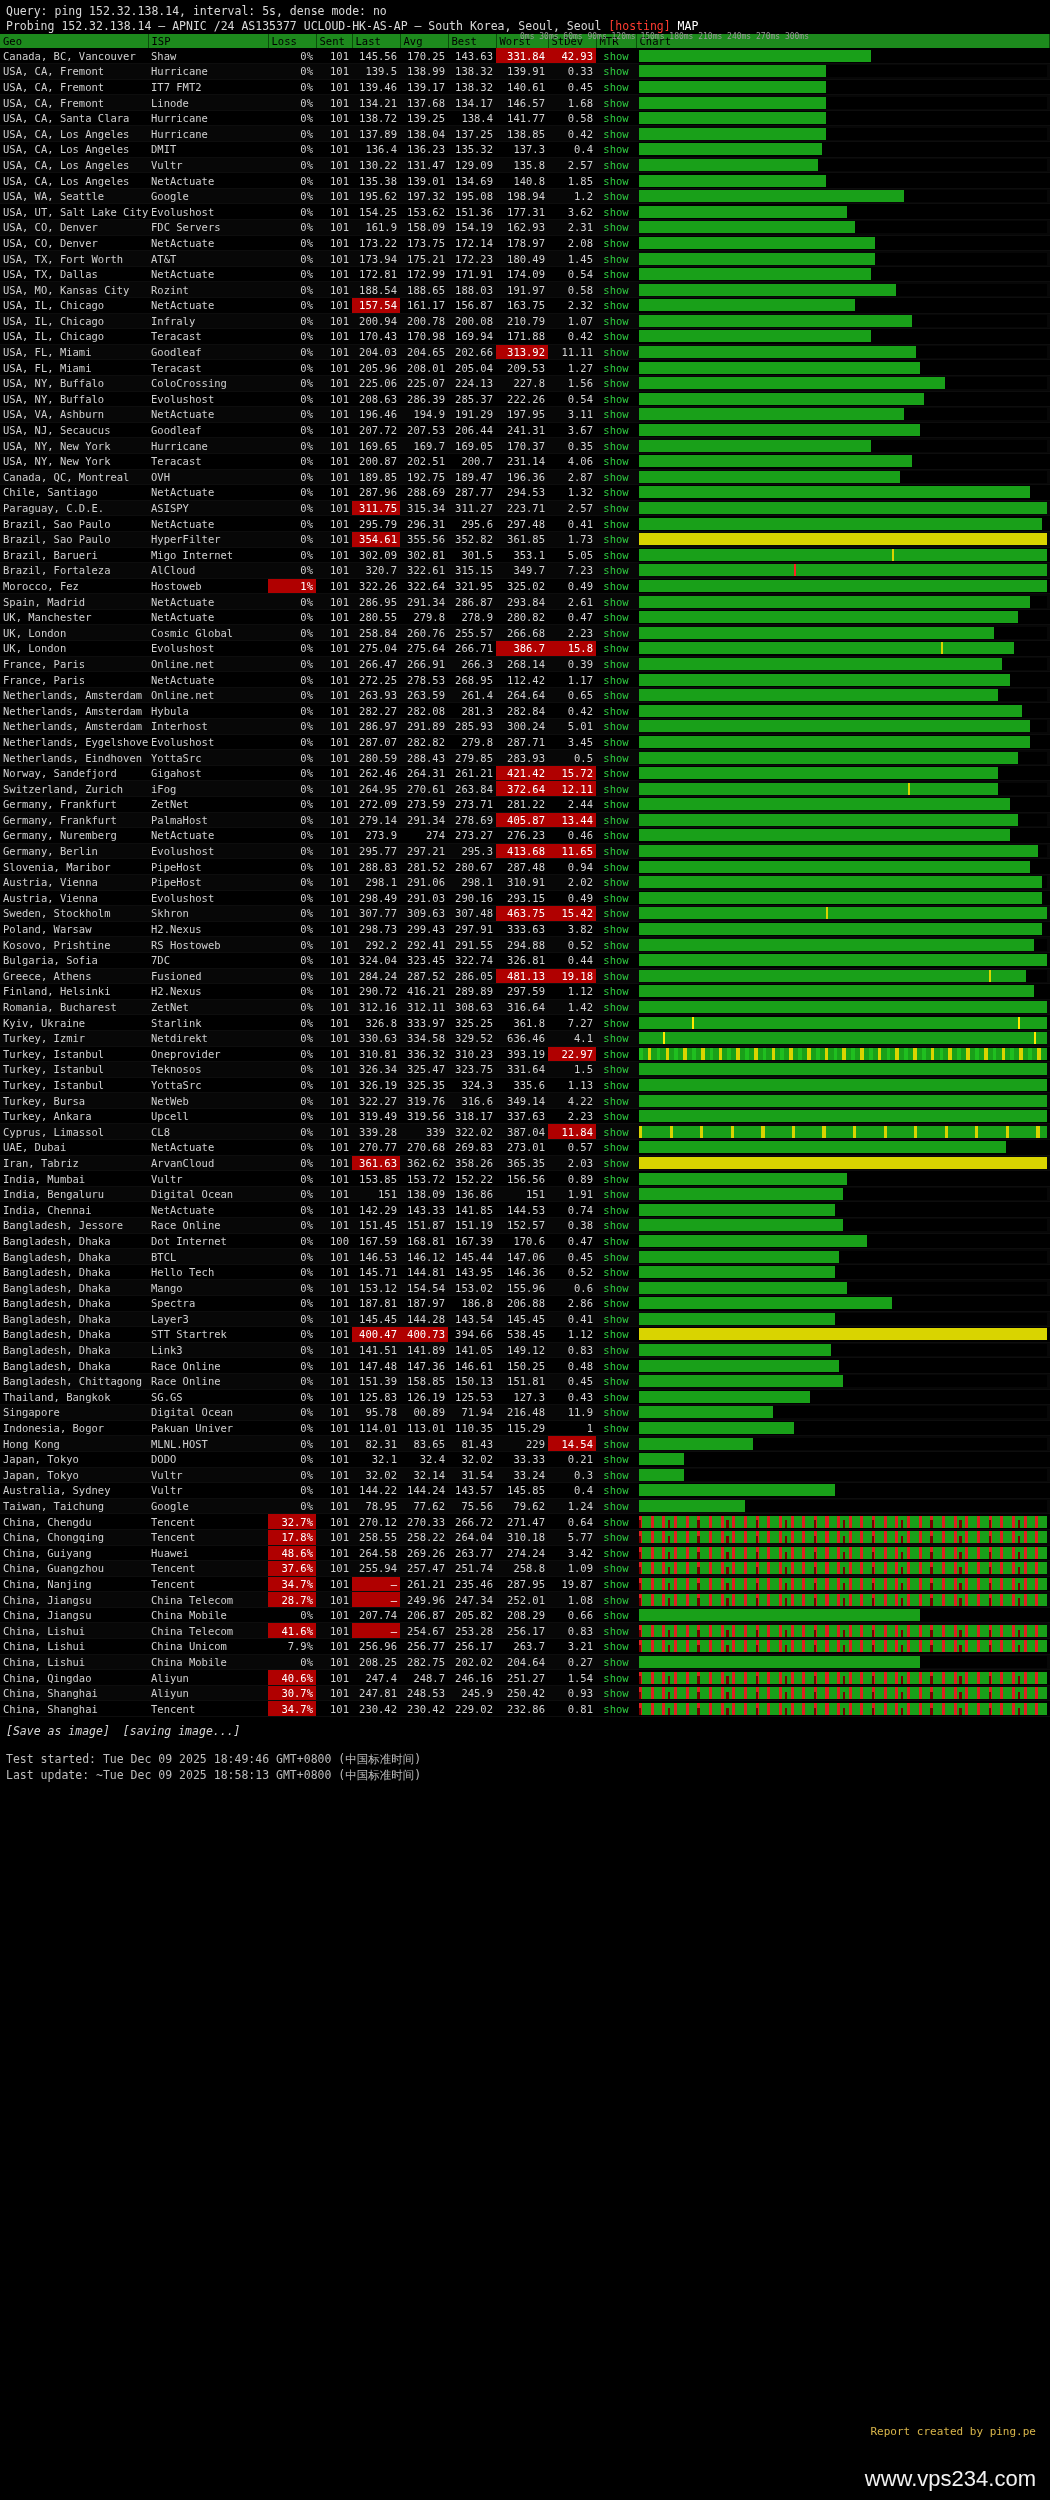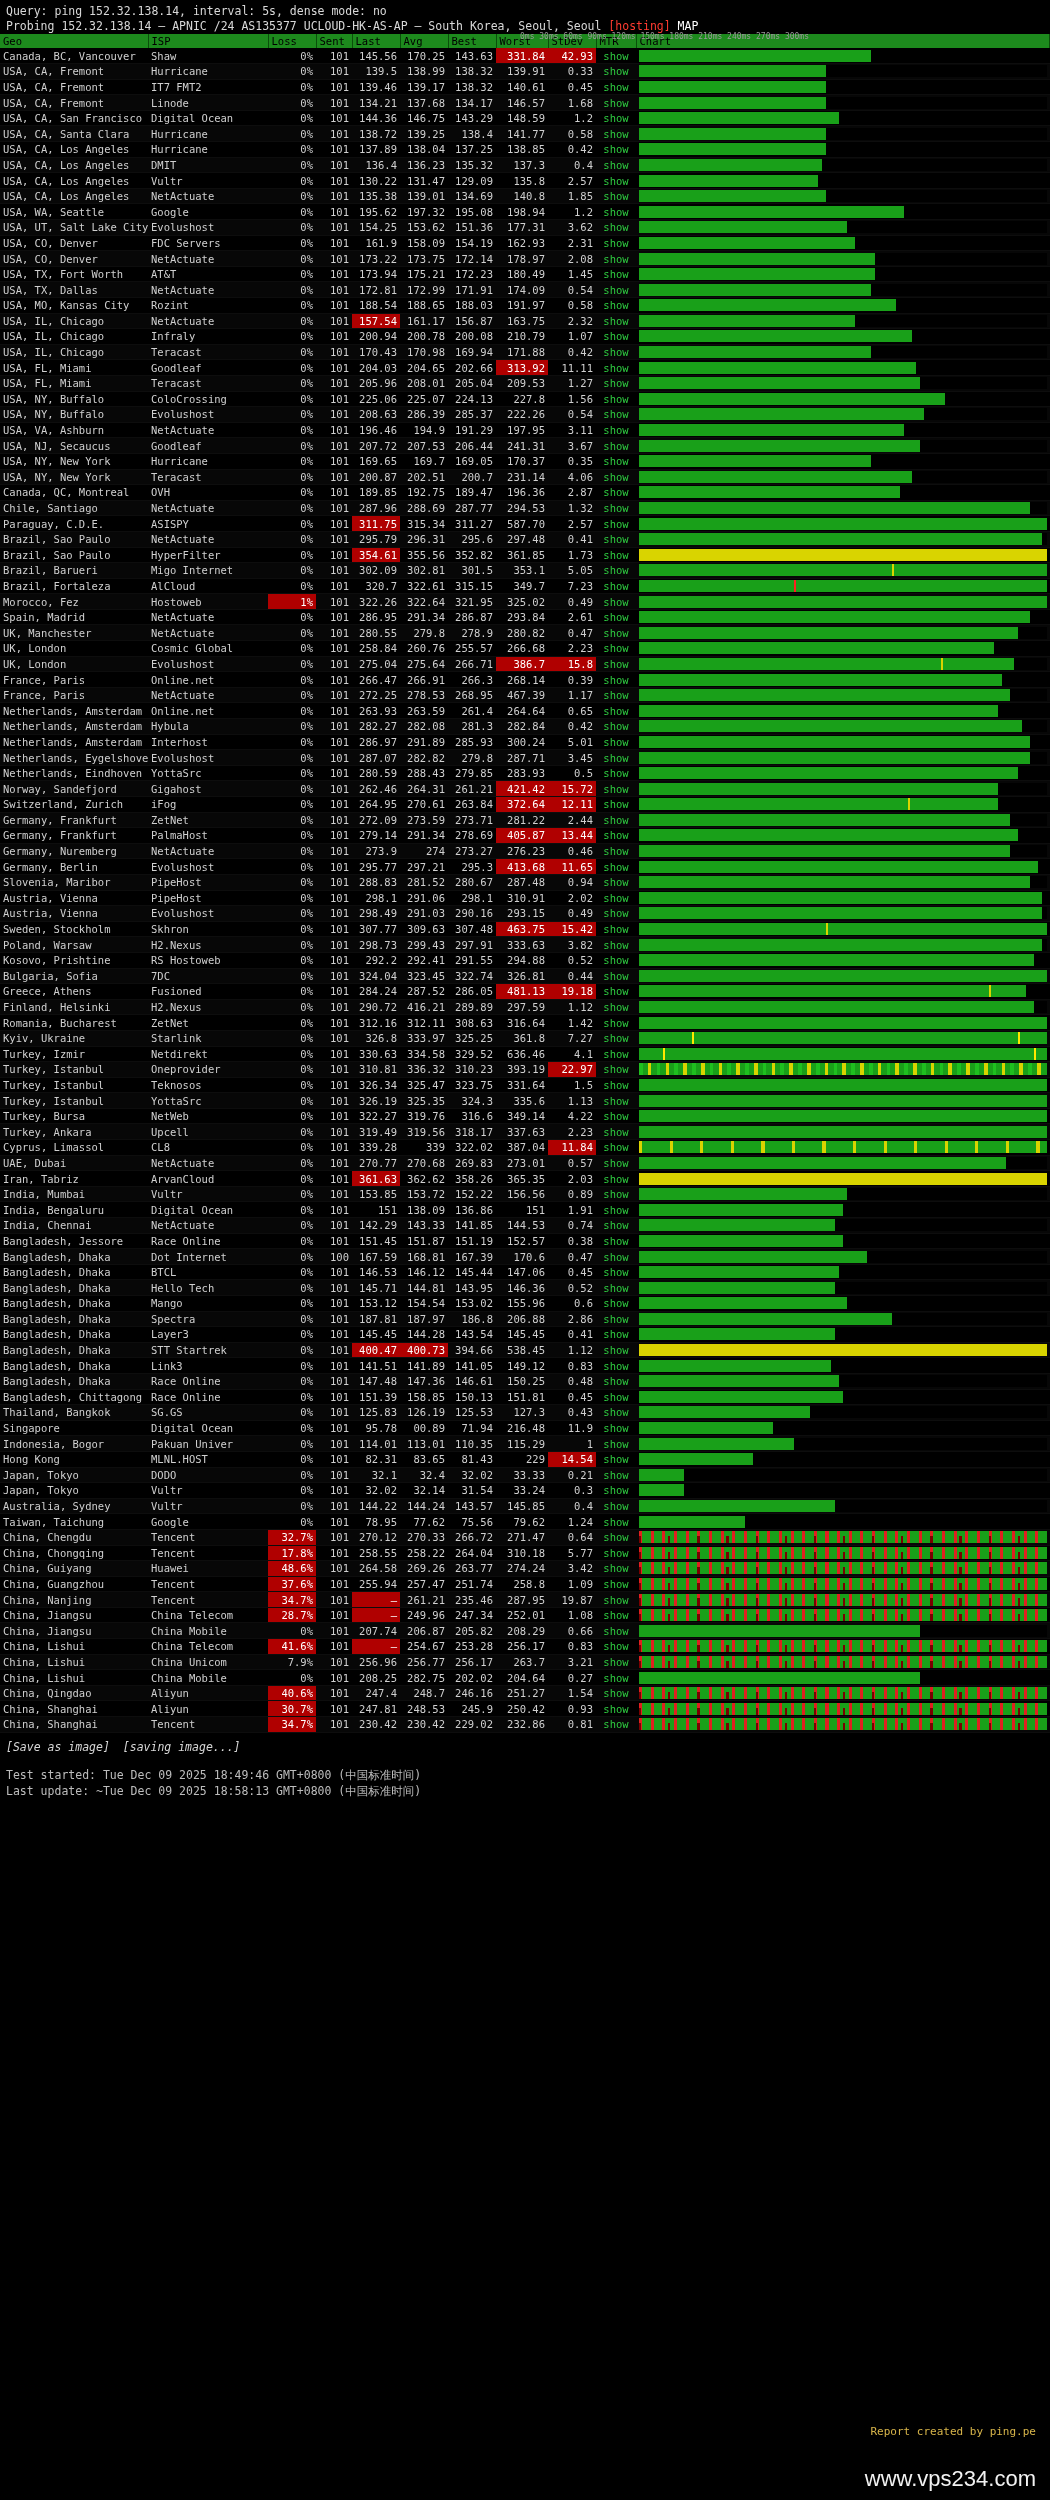--- a/index.html
+++ b/index.html
@@ -172,37 +172,20 @@
         <td class="c-worst">146.57</td>
         <td class="c-std">1.68</td>
         <td class="c-mtr"><span class="show">show</span></td>
         <td class="c-chart">
           <div class="chartwrap">
             <div class="bar" style="width:46%;background:#19a019"></div>
           </div>
         </td>
       </tr>
       <tr>
-        <td class="c-geo">USA, CA, San Francisco</td>
-        <td class="c-isp">Digital Ocean</td>
-        <td class="c-loss">0%</td>
-        <td class="c-sent">101</td>
-        <td class="c-last">144.36</td>
-        <td class="c-avg">146.75</td>
-        <td class="c-best">143.29</td>
-        <td class="c-worst">148.59</td>
-        <td class="c-std">1.2</td>
-        <td class="c-mtr"><span class="show">show</span></td>
-        <td class="c-chart">
-          <div class="chartwrap">
-            <div class="bar" style="width:49%;background:#19a019"></div>
-          </div>
-        </td>
-      </tr>
-      <tr>
         <td class="c-geo">USA, CA, Santa Clara</td>
         <td class="c-isp">Hurricane</td>
         <td class="c-loss">0%</td>
         <td class="c-sent">101</td>
         <td class="c-last">138.72</td>
         <td class="c-avg">139.25</td>
         <td class="c-best">138.4</td>
         <td class="c-worst">141.77</td>
         <td class="c-std">0.58</td>
         <td class="c-mtr"><span class="show">show</span></td>
@@ -621,21 +604,21 @@
         </td>
       </tr>
       <tr>
         <td class="c-geo">Paraguay, C.D.E.</td>
         <td class="c-isp">ASISPY</td>
         <td class="c-loss">0%</td>
         <td class="c-sent">101</td>
         <td class="c-last hi">311.75</td>
         <td class="c-avg">315.34</td>
         <td class="c-best">311.27</td>
-        <td class="c-worst">587.70</td>
+        <td class="c-worst">223.71</td>
         <td class="c-std">2.57</td>
         <td class="c-mtr"><span class="show">show</span></td>
         <td class="c-chart">
           <div class="chartwrap">
             <div class="bar" style="width:100%;background:#19a019"></div>
           </div>
         </td>
       </tr>
       <tr>
         <td class="c-geo">Brazil, Sao Paulo</td>
@@ -812,21 +795,21 @@
         </td>
       </tr>
       <tr>
         <td class="c-geo">France, Paris</td>
         <td class="c-isp">NetActuate</td>
         <td class="c-loss">0%</td>
         <td class="c-sent">101</td>
         <td class="c-last">272.25</td>
         <td class="c-avg">278.53</td>
         <td class="c-best">268.95</td>
-        <td class="c-worst">467.39</td>
+        <td class="c-worst">112.42</td>
         <td class="c-std">1.17</td>
         <td class="c-mtr"><span class="show">show</span></td>
         <td class="c-chart">
           <div class="chartwrap">
             <div class="bar" style="width:91%;background:#19a019"></div>
           </div>
         </td>
       </tr>
       <tr>
         <td class="c-geo">Netherlands, Amsterdam</td>

